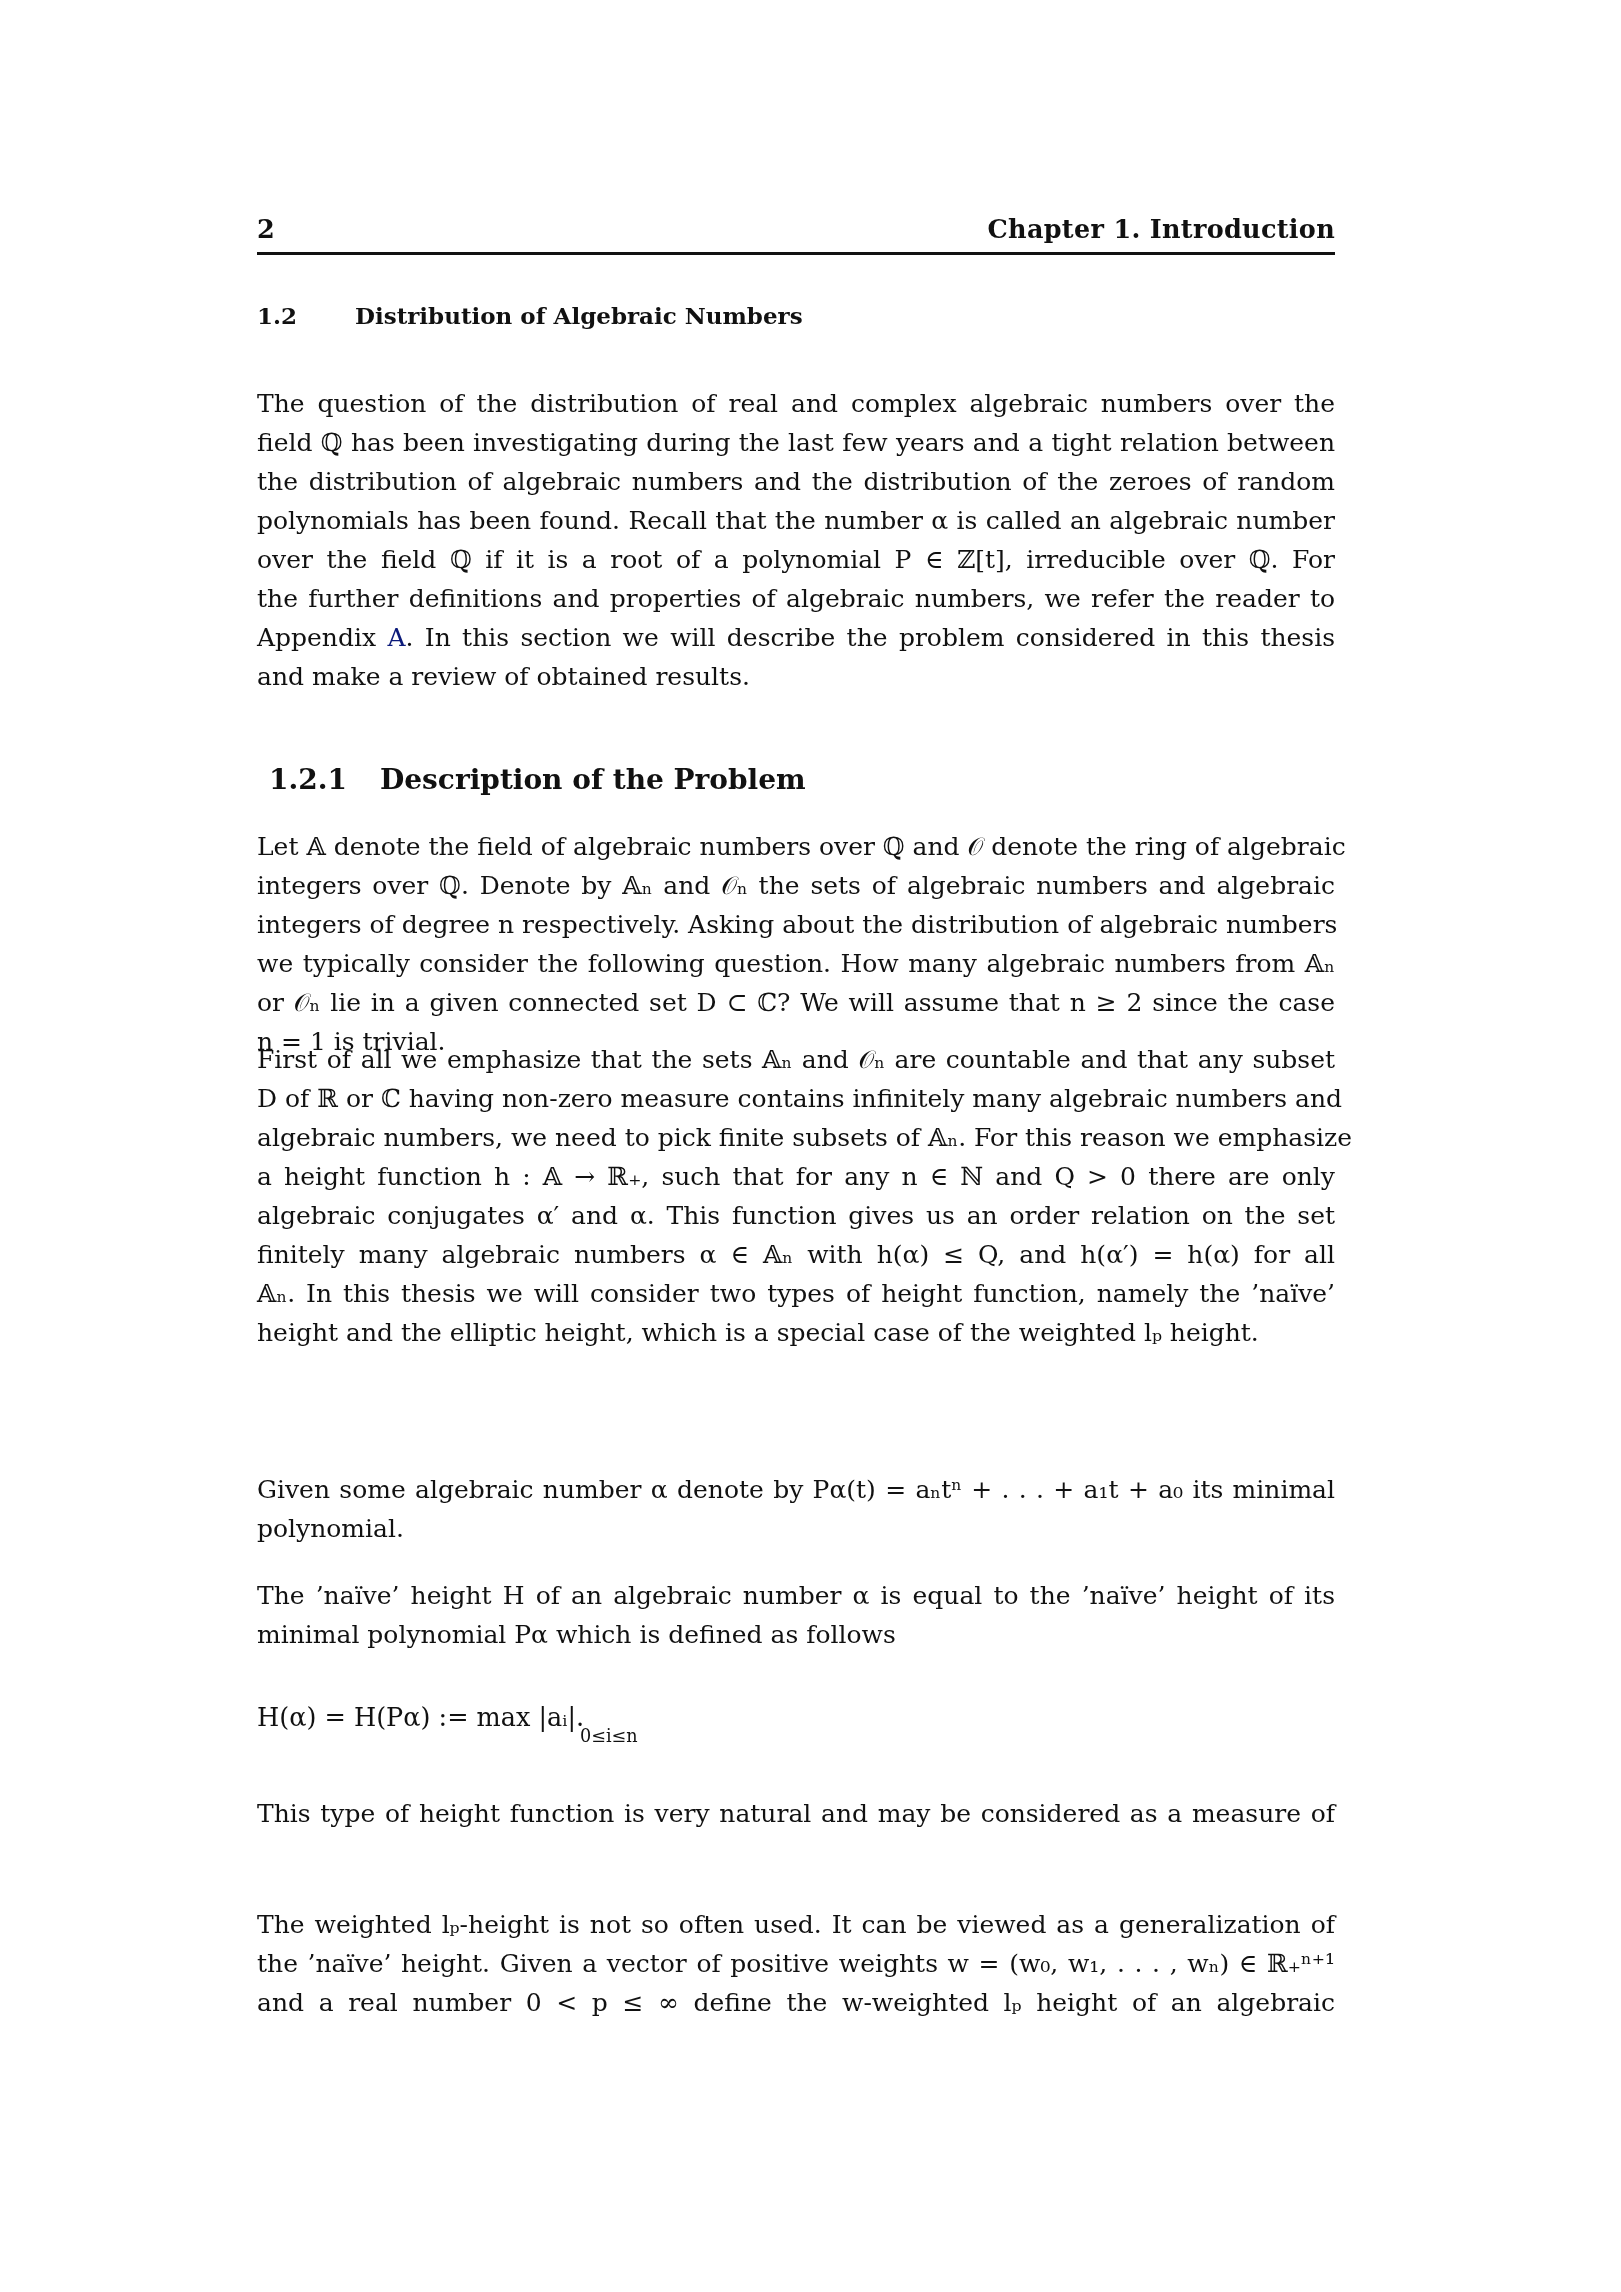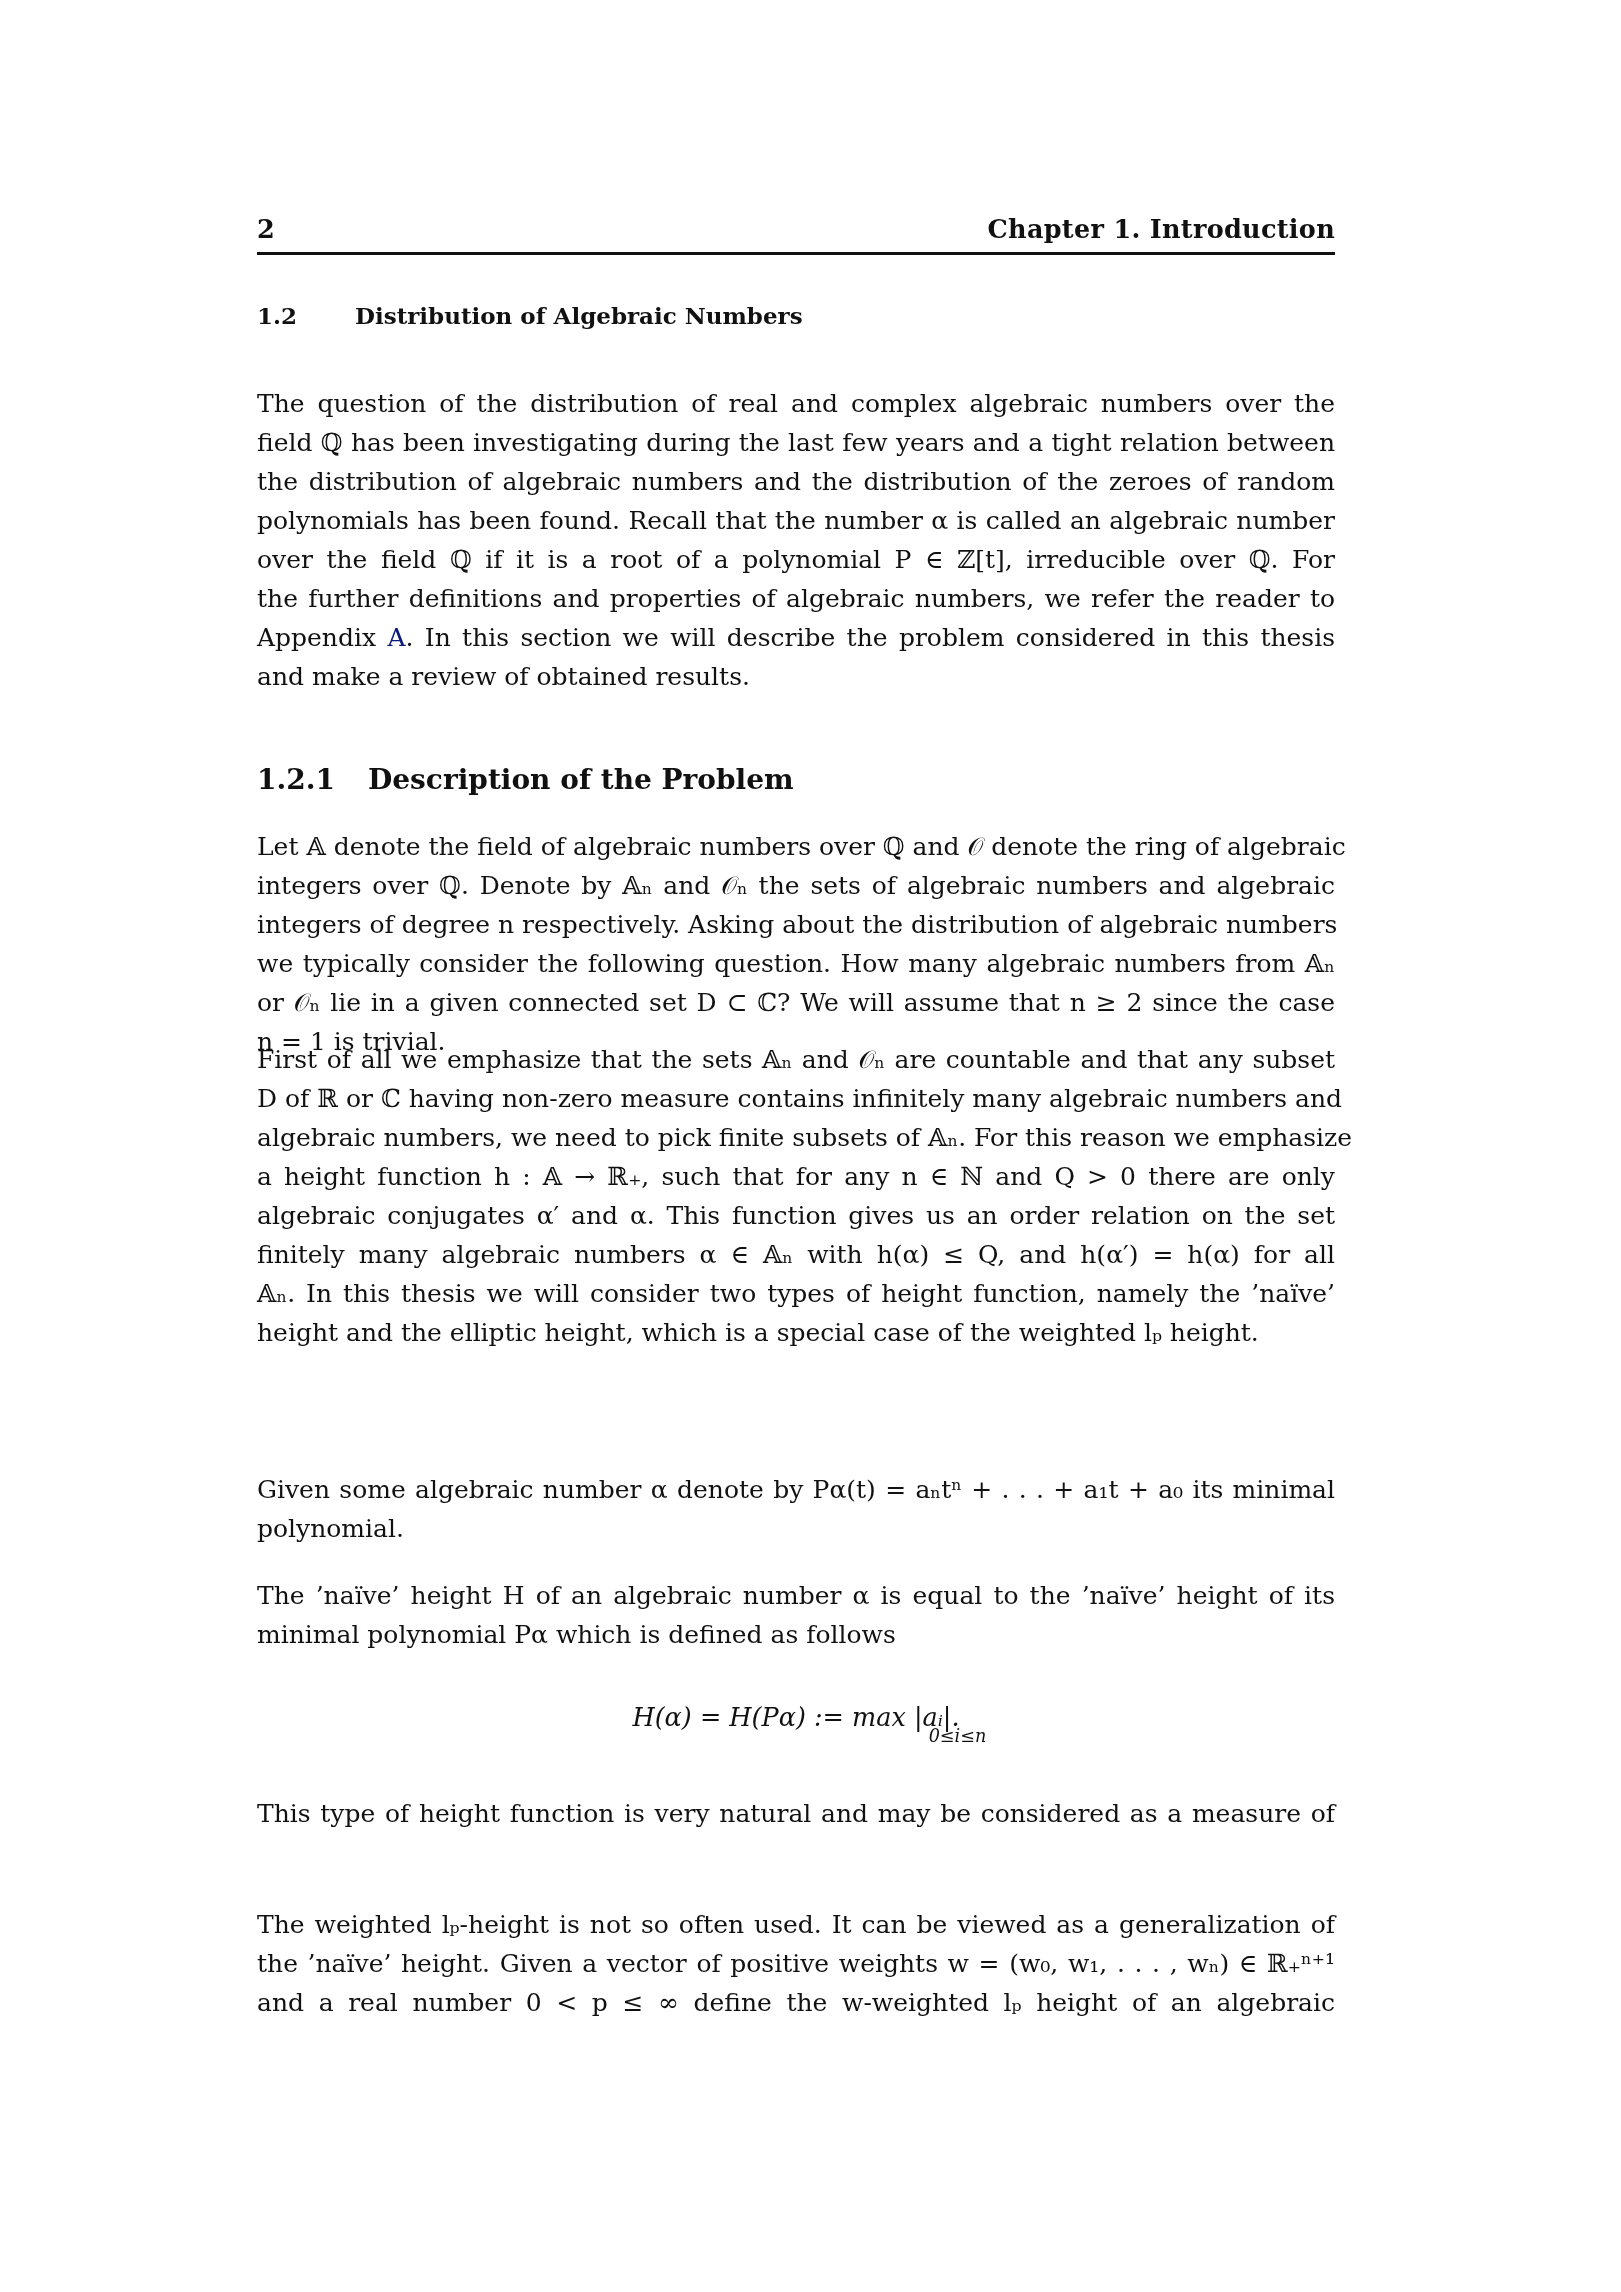--- a/index.html
+++ b/index.html
@@ -6,28 +6,28 @@
   body { width: 1621px; height: 2293px; position: relative; overflow: hidden;
          font-family: "DejaVu Serif", "Liberation Serif", serif; color: #111; }
   .page { position: absolute; left: 257px; top: 0; width: 1078px; }
   .running-head { position: absolute; top: 214px; left: 0; width: 1078px; height: 35px;
                   font-weight: bold; font-size: 25.5px; }
   .running-head .pn { position: absolute; left: 0; top: 0; }
   .running-head .ch { position: absolute; right: 0; top: 0; letter-spacing: 0.3px; }
   .rule { position: absolute; top: 252px; left: 0; width: 1078px; height: 2.9px; background: #111; }
   .sec { position: absolute; top: 302px; left: 0; font-weight: bold; font-size: 23px; white-space: nowrap; }
   .sec .num { display: inline-block; width: 98px; }
-  .subsec { position: absolute; left: 0; font-weight: bold; font-size: 28px; white-space: nowrap; }
+  .subsec { position: absolute; left: 12px; font-weight: bold; font-size: 28px; white-space: nowrap; }
   .subsec .num { display: inline-block; width: 111px; }
   .para { position: absolute; left: 0; width: 1078px; font-size: 25px; line-height: 39px;
           text-align: justify; }
   .para .ln { display: block; white-space: nowrap; text-align-last: justify; height: 39px; }
   .para .ln.last { text-align-last: left; }
   .link { color: #0b1a7a; }
-  .eq { position: absolute; left: 0; width: 1078px; text-align: center; font-size: 25.5px; font-style: italic; }
+  .eq { position: absolute; left: 0; width: 1078px; text-align: left; font-size: 25.5px; }
   .eq .sub { display: block; font-size: 17.6px; margin-left: 323px; margin-top: -5.9px; }
 </style>
 </head>
 <body>
 
 <div class="page">
 
   <div class="running-head">
     <span class="pn">2</span>
     <span class="ch">Chapter 1.  Introduction</span>

